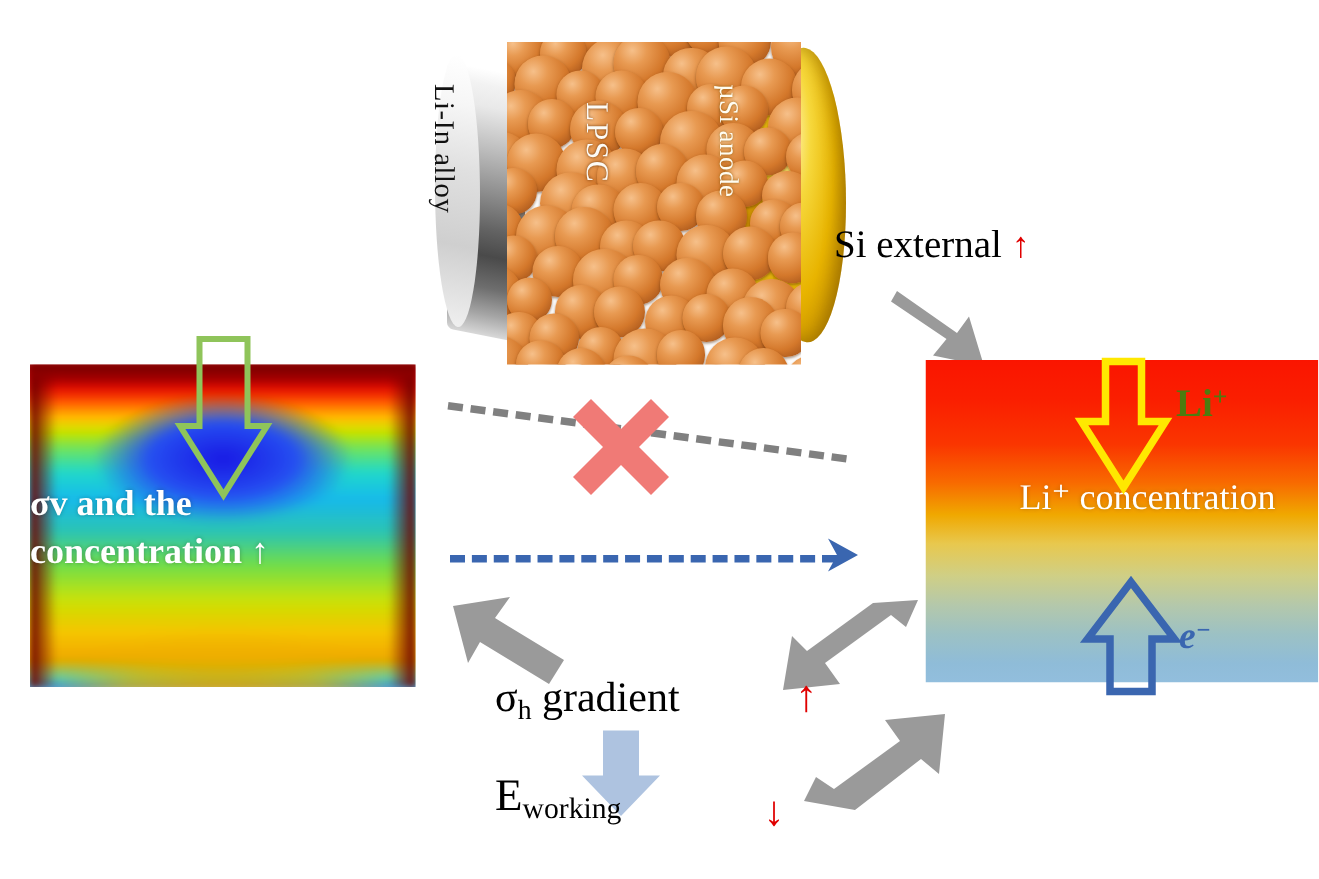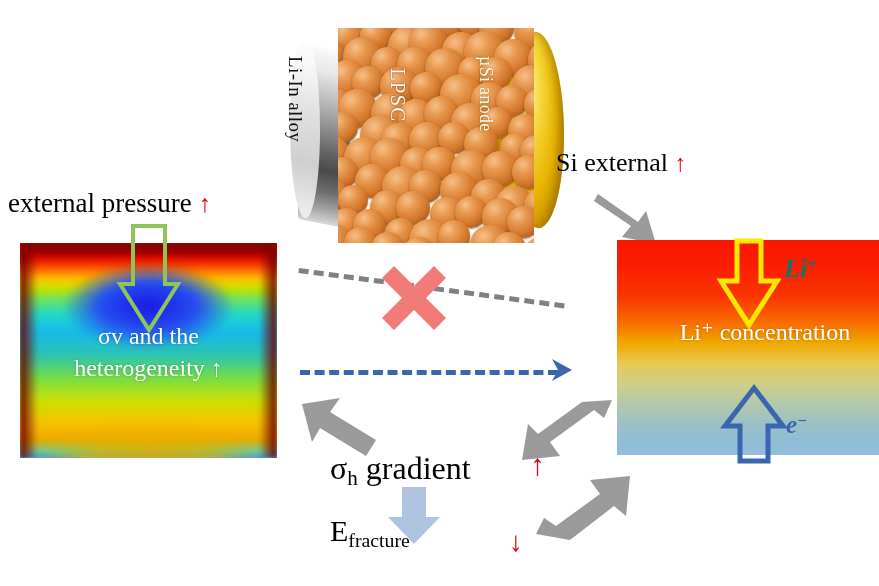--- a/index.html
+++ b/index.html
@@ -69,22 +69,22 @@
         rgba(90,220,120,0) 78%, #b8e000 87%, #ffd000 90%,
         #ff8c00 92.5%, #e03000 95%, #b80000 97.5%, #7d0000 100%);
     background-blend-mode:normal,normal,normal,normal;
     filter:blur(3px) saturate(1.12);transform:scale(1.035);}
   .jet-edge{position:absolute;inset:0;
     background:
       linear-gradient(to bottom, #6e0000 0%, #8e0000 2.2%, rgba(142,0,0,0) 7%),
       linear-gradient(to right, #6e0000 0%, rgba(110,0,0,0) 7%),
       linear-gradient(to left, #6e0000 0%, rgba(110,0,0,0) 7%);
     filter:blur(2px);}
-  .heat-txt{position:absolute;left:0;right:0;top:78px;text-align:center;color:#fff;
-    font-size:24px;line-height:1.33;text-shadow:0 0 3px rgba(0,0,0,.28);}
+  .heat-txt{position:absolute;left:0;right:0;top:78px;color:#fff;
+    font-size:24px;line-height:1.33;text-shadow:0 0 3px rgba(0,0,0,.28);font-weight:bold;}
 
   #heat-right{left:617px;top:240px;width:262px;height:215px;overflow:hidden;}
   .rgrad{position:absolute;inset:0;
     background:linear-gradient(to bottom,
       #fa1500 0%, #fa1e00 12%, #fa3500 26%, #f86a00 38%,
       #f0a800 48%, #e8c84e 57%, #cfcf86 67%, #b4c8ab 76%,
       #9cc1c4 85%, #8fbcd8 94%, #92bedd 100%);}
   .heat-txt-r{position:absolute;left:0;right:0;top:76px;text-align:center;color:#fff;
     font-size:24px;line-height:1.36;text-shadow:0 0 3px rgba(0,0,0,.2);margin-left:34px;}
 
@@ -204,55 +204,51 @@
 
   <div class="abs lbl" style="left:556px;top:150px;font-size:26px;">
     <span>Si external</span>
     <span class="uparrow" style="font-size:24px;">↑</span>
   </div>
 
   <svg class="abs" style="left:594px;top:188px;" width="80" height="60">
     <polygon points="4,6 44,34 52,23 62,56 28,49 37,38 0,13" fill="#9a9a9a"></polygon>
   </svg>
 
-  <div class="abs lbl" style="left:8px;top:190px;font-size:27px;">
-    <span>external pressure</span>
-    <span class="uparrow" style="font-size:25px;">↑</span>
-  </div>
 
   <div class="abs" id="heat-left">
     <div class="jet"></div>
     <div class="jet-edge"></div>
     <div class="heat-txt">
       <div>
         <span>σ</span><span class="sub">v</span><span> and the</span>
       </div>
       <div>
-        <span>heterogeneity</span>
+        <span>concentration</span>
         <span>↑</span>
       </div>
     </div>
   </div>
 
   <svg class="abs" style="left:118px;top:226px;" width="62" height="110">
     <polygon points="15,0 47,0 47,58 60,58 31,104 2,58 15,58" fill="none" stroke="#8fc45a" stroke-width="4"></polygon>
   </svg>
 
   <div class="abs" id="heat-right">
     <div class="rgrad"></div>
     <div class="heat-txt-r">
       <div>Li⁺ concentration</div>
     </div>
   </div>
 
   <svg class="abs" style="left:719px;top:241px;" width="68" height="88">
     <polygon points="18,0 42,0 42,40 58,40 30,84 2,40 18,40" fill="none" stroke="#ffe800" stroke-width="5"></polygon>
   </svg>
-  <div class="abs lbl" style="left:784px;top:256px;font-size:26px;color:#0f766e;
-       font-style:italic;font-weight:700;">
+  <div class="abs lbl" style="left:784px;top:256px;font-size:26px;color:#4d7c0f;
+       font-weight:700;">
     <span>Li</span><span class="sup">+</span>
   </div>
 
   <svg class="abs" style="left:723px;top:388px;" width="64" height="76">
     <polygon points="31,0 60,38 45,38 45,73 17,73 17,38 2,38" fill="none" stroke="#3a66b0" stroke-width="5"></polygon>
   </svg>
   <div class="abs lbl" style="left:786px;top:412px;font-size:25px;color:#3a66b0;
        font-style:italic;font-weight:700;">
     <span>e</span><span class="sup">−</span>
   </div>
@@ -273,27 +269,27 @@
   </svg>
 
   <svg class="abs" style="left:516px;top:398px;" width="100" height="66">
     <polygon points="96,2 88,20 78,12 34,44 44,58 6,62 12,26 22,36 66,4" fill="#9a9a9a"></polygon>
   </svg>
 
   <svg class="abs" style="left:530px;top:474px;" width="110" height="72">
     <polygon points="6,60 14,44 26,52 70,20 60,6 100,2 96,42 84,32 40,66" fill="#9a9a9a"></polygon>
   </svg>
 
-  <div class="abs lbl" style="left:330px;top:452px;font-size:32px;">
+  <div class="abs lbl" style="left:330px;top:452px;font-size:28px;">
     <span>σ</span><span class="sub">h</span><span> gradient</span>
   </div>
   <div class="abs lbl uparrow" style="left:530px;top:450px;font-size:30px;">↑</div>
 
   <svg class="abs" style="left:386px;top:487px;" width="56" height="58">
     <polygon points="16,0 40,0 40,30 54,30 28,57 2,30 16,30" fill="#aec3e0"></polygon>
   </svg>
 
   <div class="abs lbl" style="left:330px;top:516px;font-size:30px;">
-    <span>E</span><span class="sub">fracture</span>
+    <span>E</span><span class="sub">working</span>
   </div>
   <div class="abs lbl dnarrow" style="left:509px;top:528px;font-size:28px;">↓</div>
 
 </div>
 
 </body></html>

